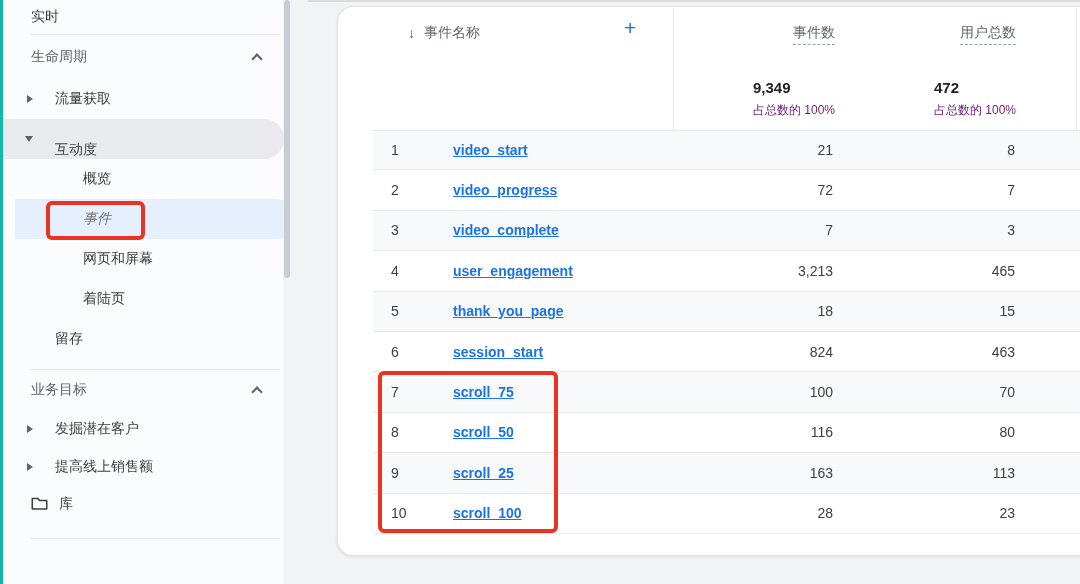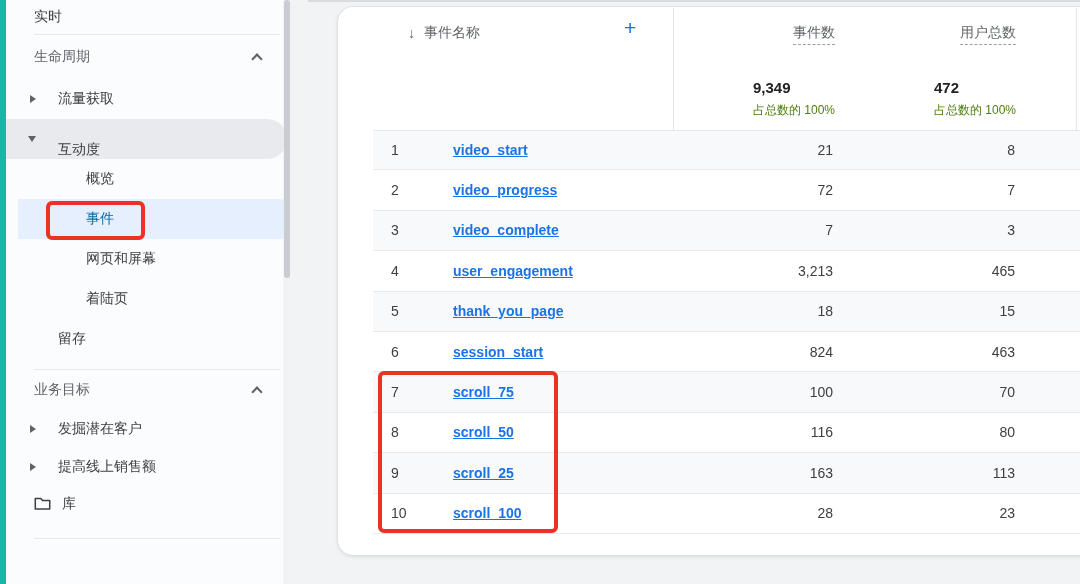--- a/index.html
+++ b/index.html
@@ -7,21 +7,21 @@
   body {
     position:relative;
     font-family:"Liberation Sans", sans-serif;
     background:#f2f3f5;
     color:#3c4043;
   }
 
   
   .sidebar {
     position:absolute; left:0; top:0; width:283px; height:584px;
-    background:#fbfcfe; border-left:6px solid #14b8a6;
+    background:#fbfcfe; border-left:3px solid #14b8a6;
   }
   .nav-div { height:1px; background:#e6e8eb; margin:0 3px 0 28px; }
   .nav-div.sp1 { margin-top:10px; }
   .nav-div.sp2 { margin-top:16px; }
   .nav-item {
     position:relative; display:flex; align-items:center;
     height:40px; font-size:14px; color:#3c4043; cursor:pointer;
   }
   .nav-item.h34 { height:34px; }
   .nav-item.h44 { height:44px; }
@@ -30,21 +30,22 @@
   .nav-item.section { color:#5f6368; padding-left:28px; cursor:pointer; }
   .nav-item.top   { padding-left:28px; }
   .nav-item.l1    { padding-left:52px; }
   .nav-item.l2    { padding-left:68px;margin-left:12px; }
   .nav-item.lib   { padding-left:56px; }
   .nav-item.parent-open {
     background:#e8eaed; width:281px; border-radius:0 20px 20px 0;align-items:flex-end;
   }
   .nav-item.active {
     background:#e6effd; width:281px; border-radius:0 20px 20px 0;
-    color:#0369a1;
+    color:#737373;
+    font-style:italic;
   }
   .tri-r {
     position:absolute; left:24px; top:calc(50% - 4px);
     width:0; height:0;
     border-left:6px solid #5f6368;
     border-top:4px solid transparent; border-bottom:4px solid transparent;
   }
   .tri-d {
     position:absolute; left:22px; top:calc(50% - 3px);
     width:0; height:0;
@@ -93,21 +94,21 @@
   }
   .hdr-metric { position:absolute; top:17px; font-size:14px; color:#5f6368; cursor:pointer; }
   .hdr-metric span { border-bottom:1px dashed #9aa0a6; padding-bottom:4px;margin-left:39px; }
   .hdr-metric.m1 { right:262px; }
   .hdr-metric.m2 { right:81px; }
 
   .totals { position:absolute; top:72px; text-align:left; }
   .totals.m1 { right:262px; }
   .totals.m2 { right:81px; }
   .t-val { font-size:15px; font-weight:bold; color:#202124; }
-  .t-pct { font-size:12px; color:#4d7c0f; margin-top:6px; }
+  .t-pct { font-size:12px; color:#701a75; margin-top:6px; }
 
   .rows { position:absolute; left:35px; right:0; top:123px; }
   .trow { position:relative; height:40.4px; border-bottom:1px solid #e7e9eb; background:#ffffff; }
   .trow:first-child { border-top:1px solid #e7e9eb; }
   .trow.odd { background:#f8f9fb; }
   .rank {
     position:absolute; left:18px; top:50%; transform:translateY(-50%);
     font-size:14px; color:#3c4043;
   }
   .ename {

